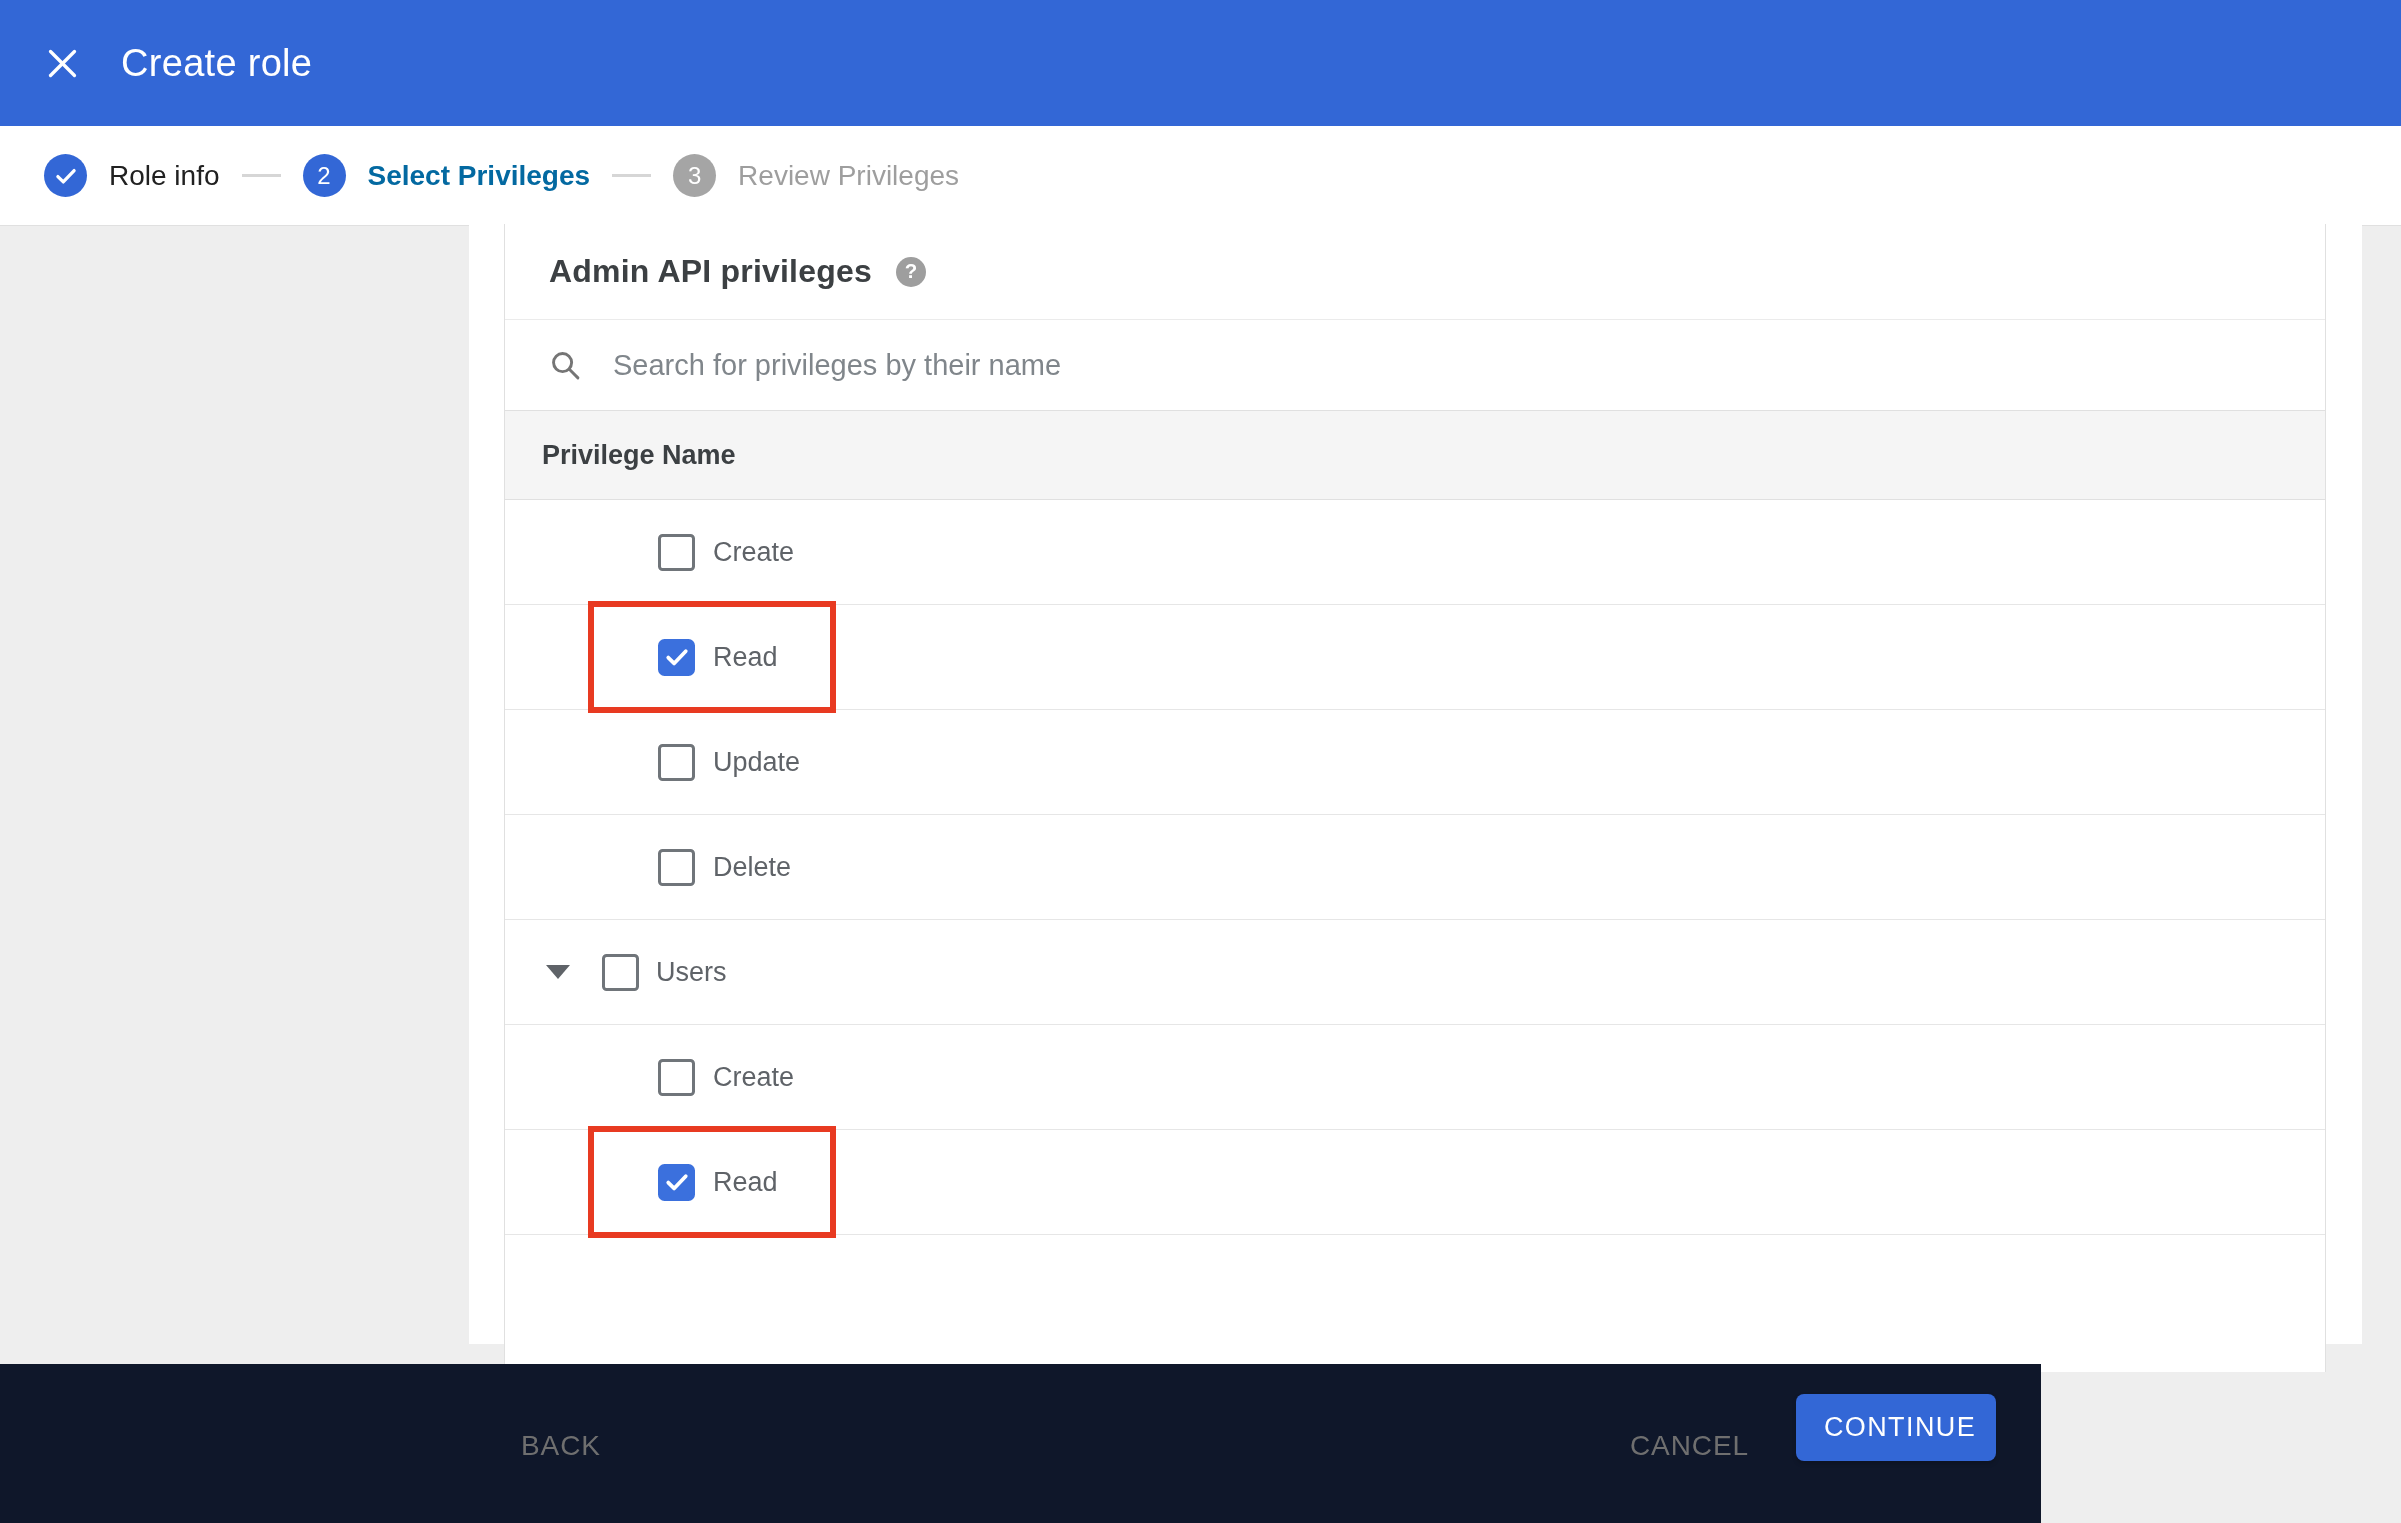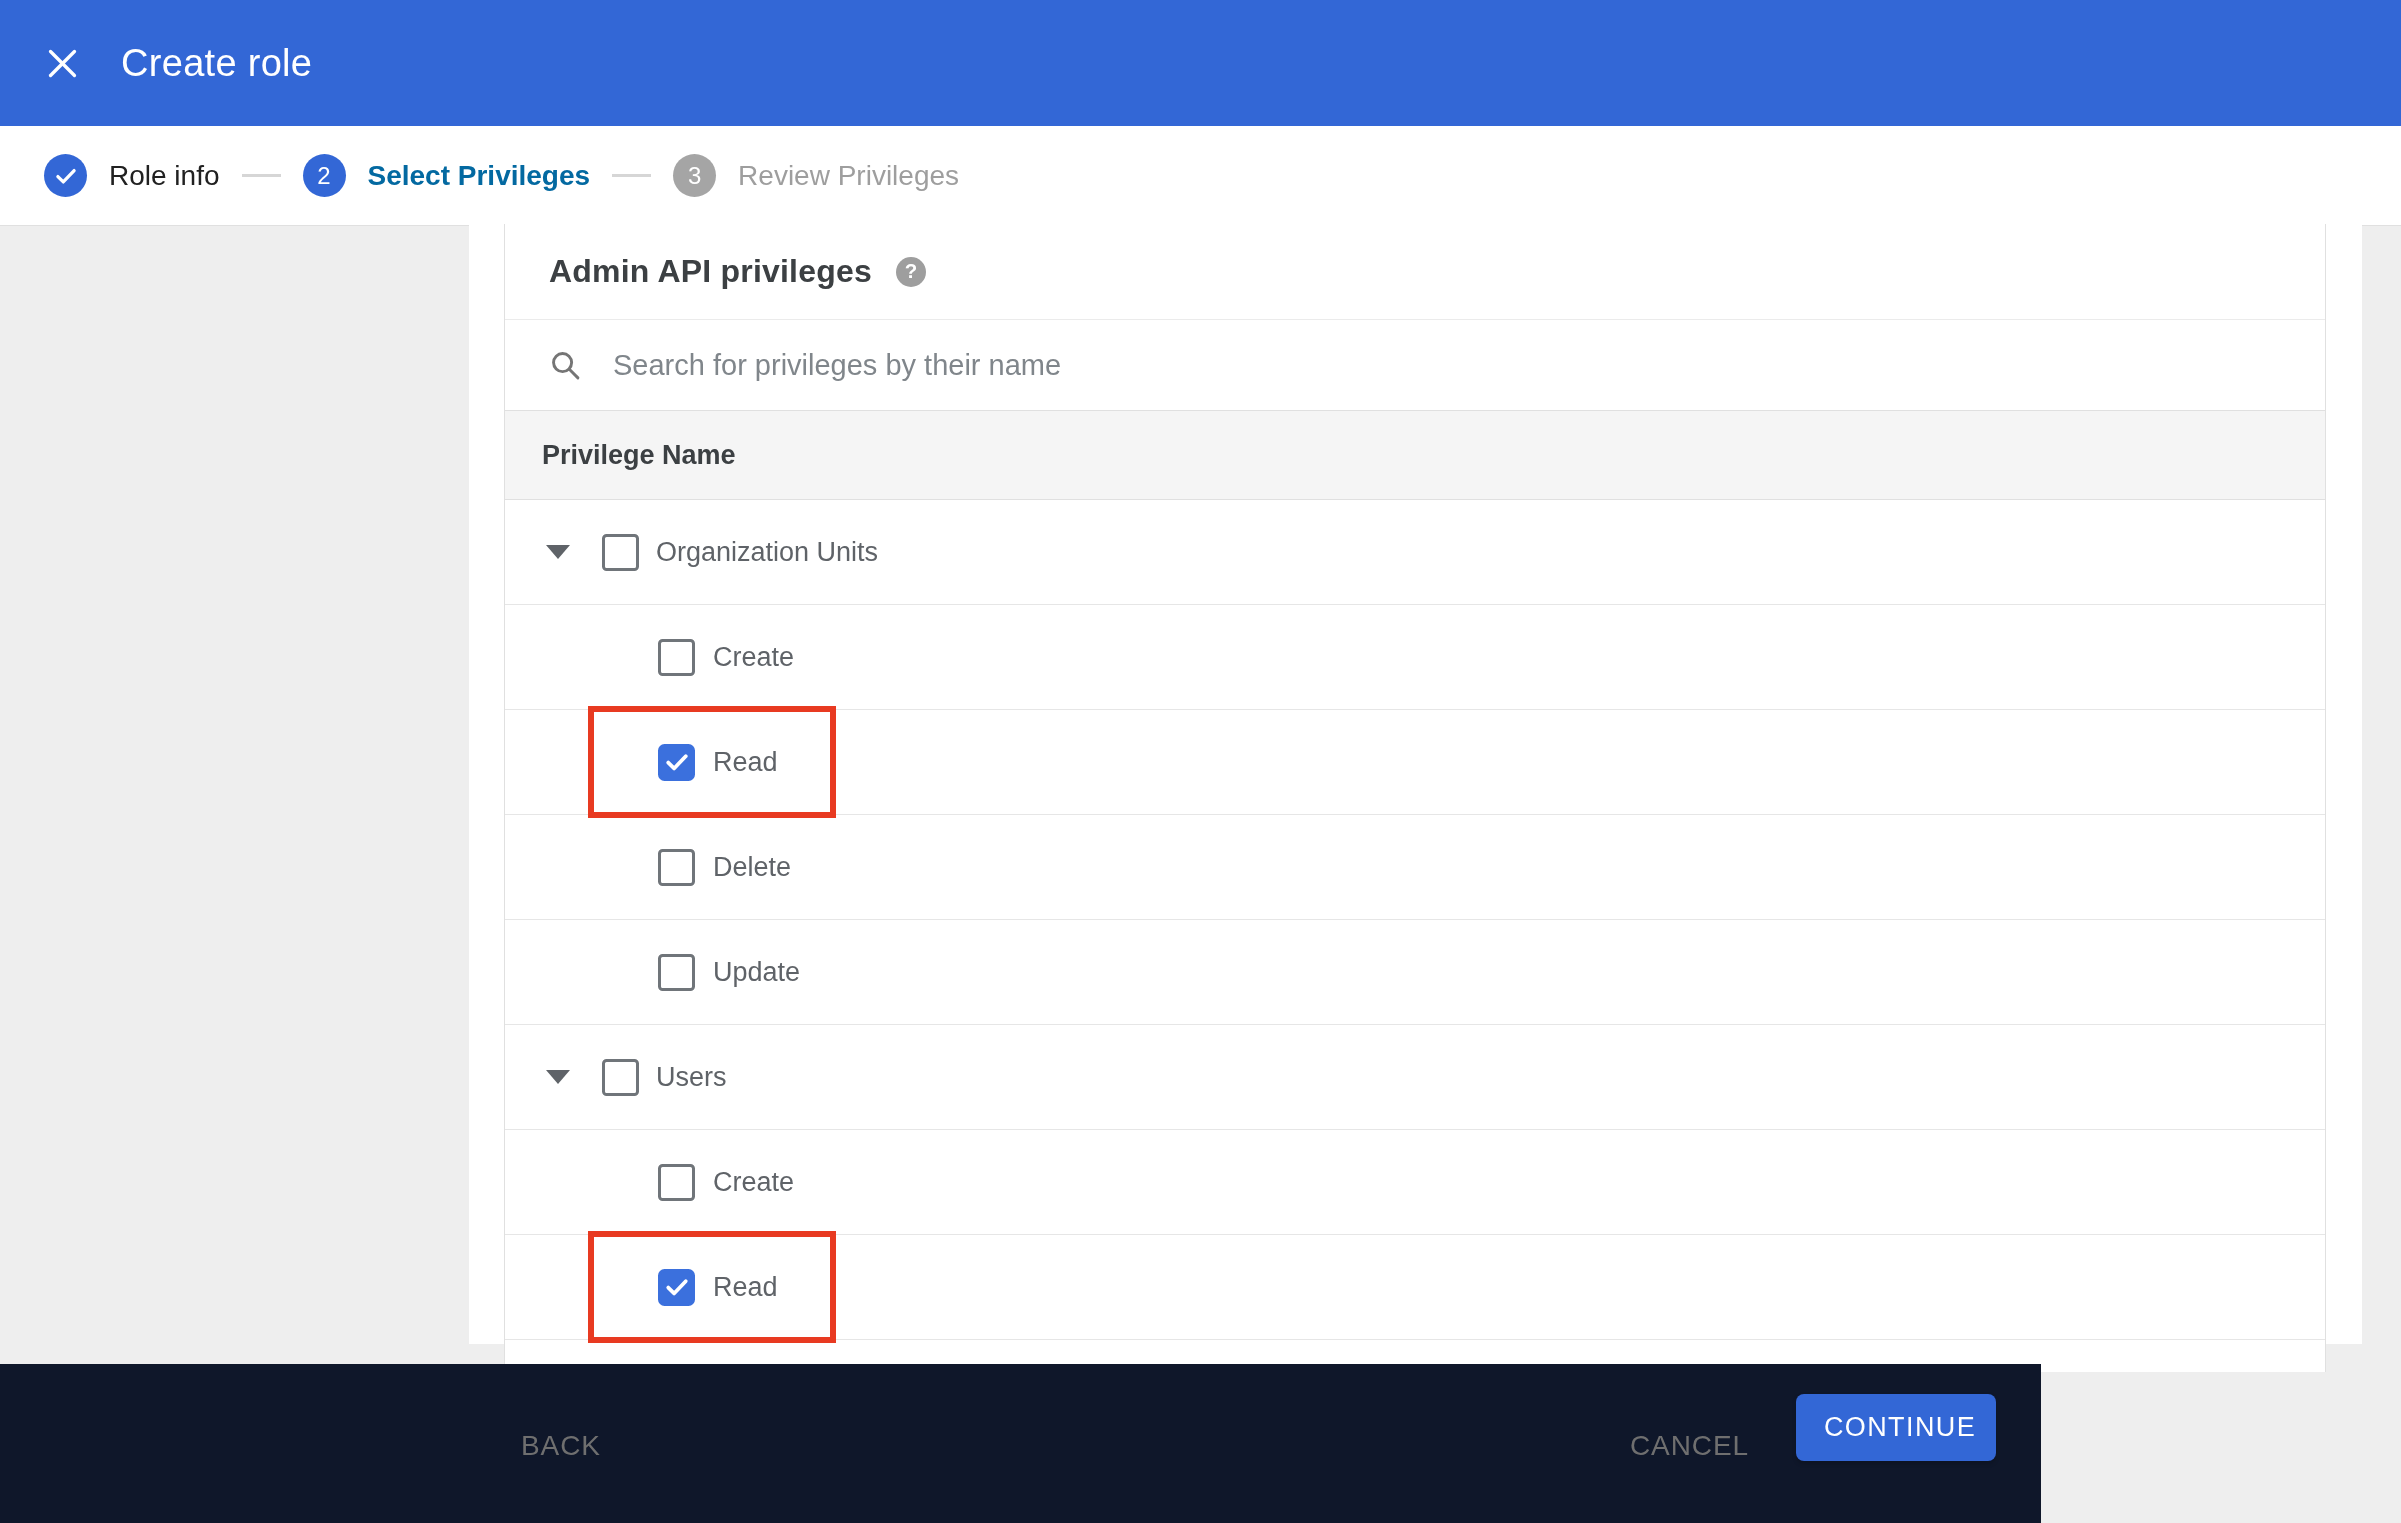--- a/index.html
+++ b/index.html
@@ -193,45 +193,40 @@
           <line x1="14.8" y1="14.8" x2="20.5" y2="20.5" stroke="#757575" stroke-width="2" stroke-linecap="round"></line>
         </svg>
         <input class="search-input" type="text" placeholder="Search for privileges by their name" style="">
       </div>
 
       <div class="table-header">
         <span>Privilege Name</span>
       </div>
 
       <div id="rows">
-          <div class="prow parent">
-            <span class="tri"></span>
-            <span class="cb"></span>
-            <span class="plabel">Organization Units</span>
-          </div>
           <div class="prow child">
             <span class="cb"></span>
             <span class="plabel">Create</span>
           </div>
           <div class="prow child">
             <span class="cb checked">
               <svg width="28" height="28" viewBox="0 0 24 24">
                 <path d="M4.5 12.5l5 5L19.5 7" fill="none" stroke="#ffffff" stroke-width="3.2" stroke-linecap="round" stroke-linejoin="round"></path>
               </svg>
             </span>
             <span class="plabel">Read</span>
             <div class="red-box"></div>
           </div>
           <div class="prow child">
             <span class="cb"></span>
+            <span class="plabel">Update</span>
+          </div>
+          <div class="prow child">
+            <span class="cb"></span>
             <span class="plabel">Delete</span>
-          </div>
-          <div class="prow child">
-            <span class="cb"></span>
-            <span class="plabel">Update</span>
           </div>
           <div class="prow parent">
             <span class="tri"></span>
             <span class="cb"></span>
             <span class="plabel">Users</span>
           </div>
           <div class="prow child">
             <span class="cb"></span>
             <span class="plabel">Create</span>
           </div>

